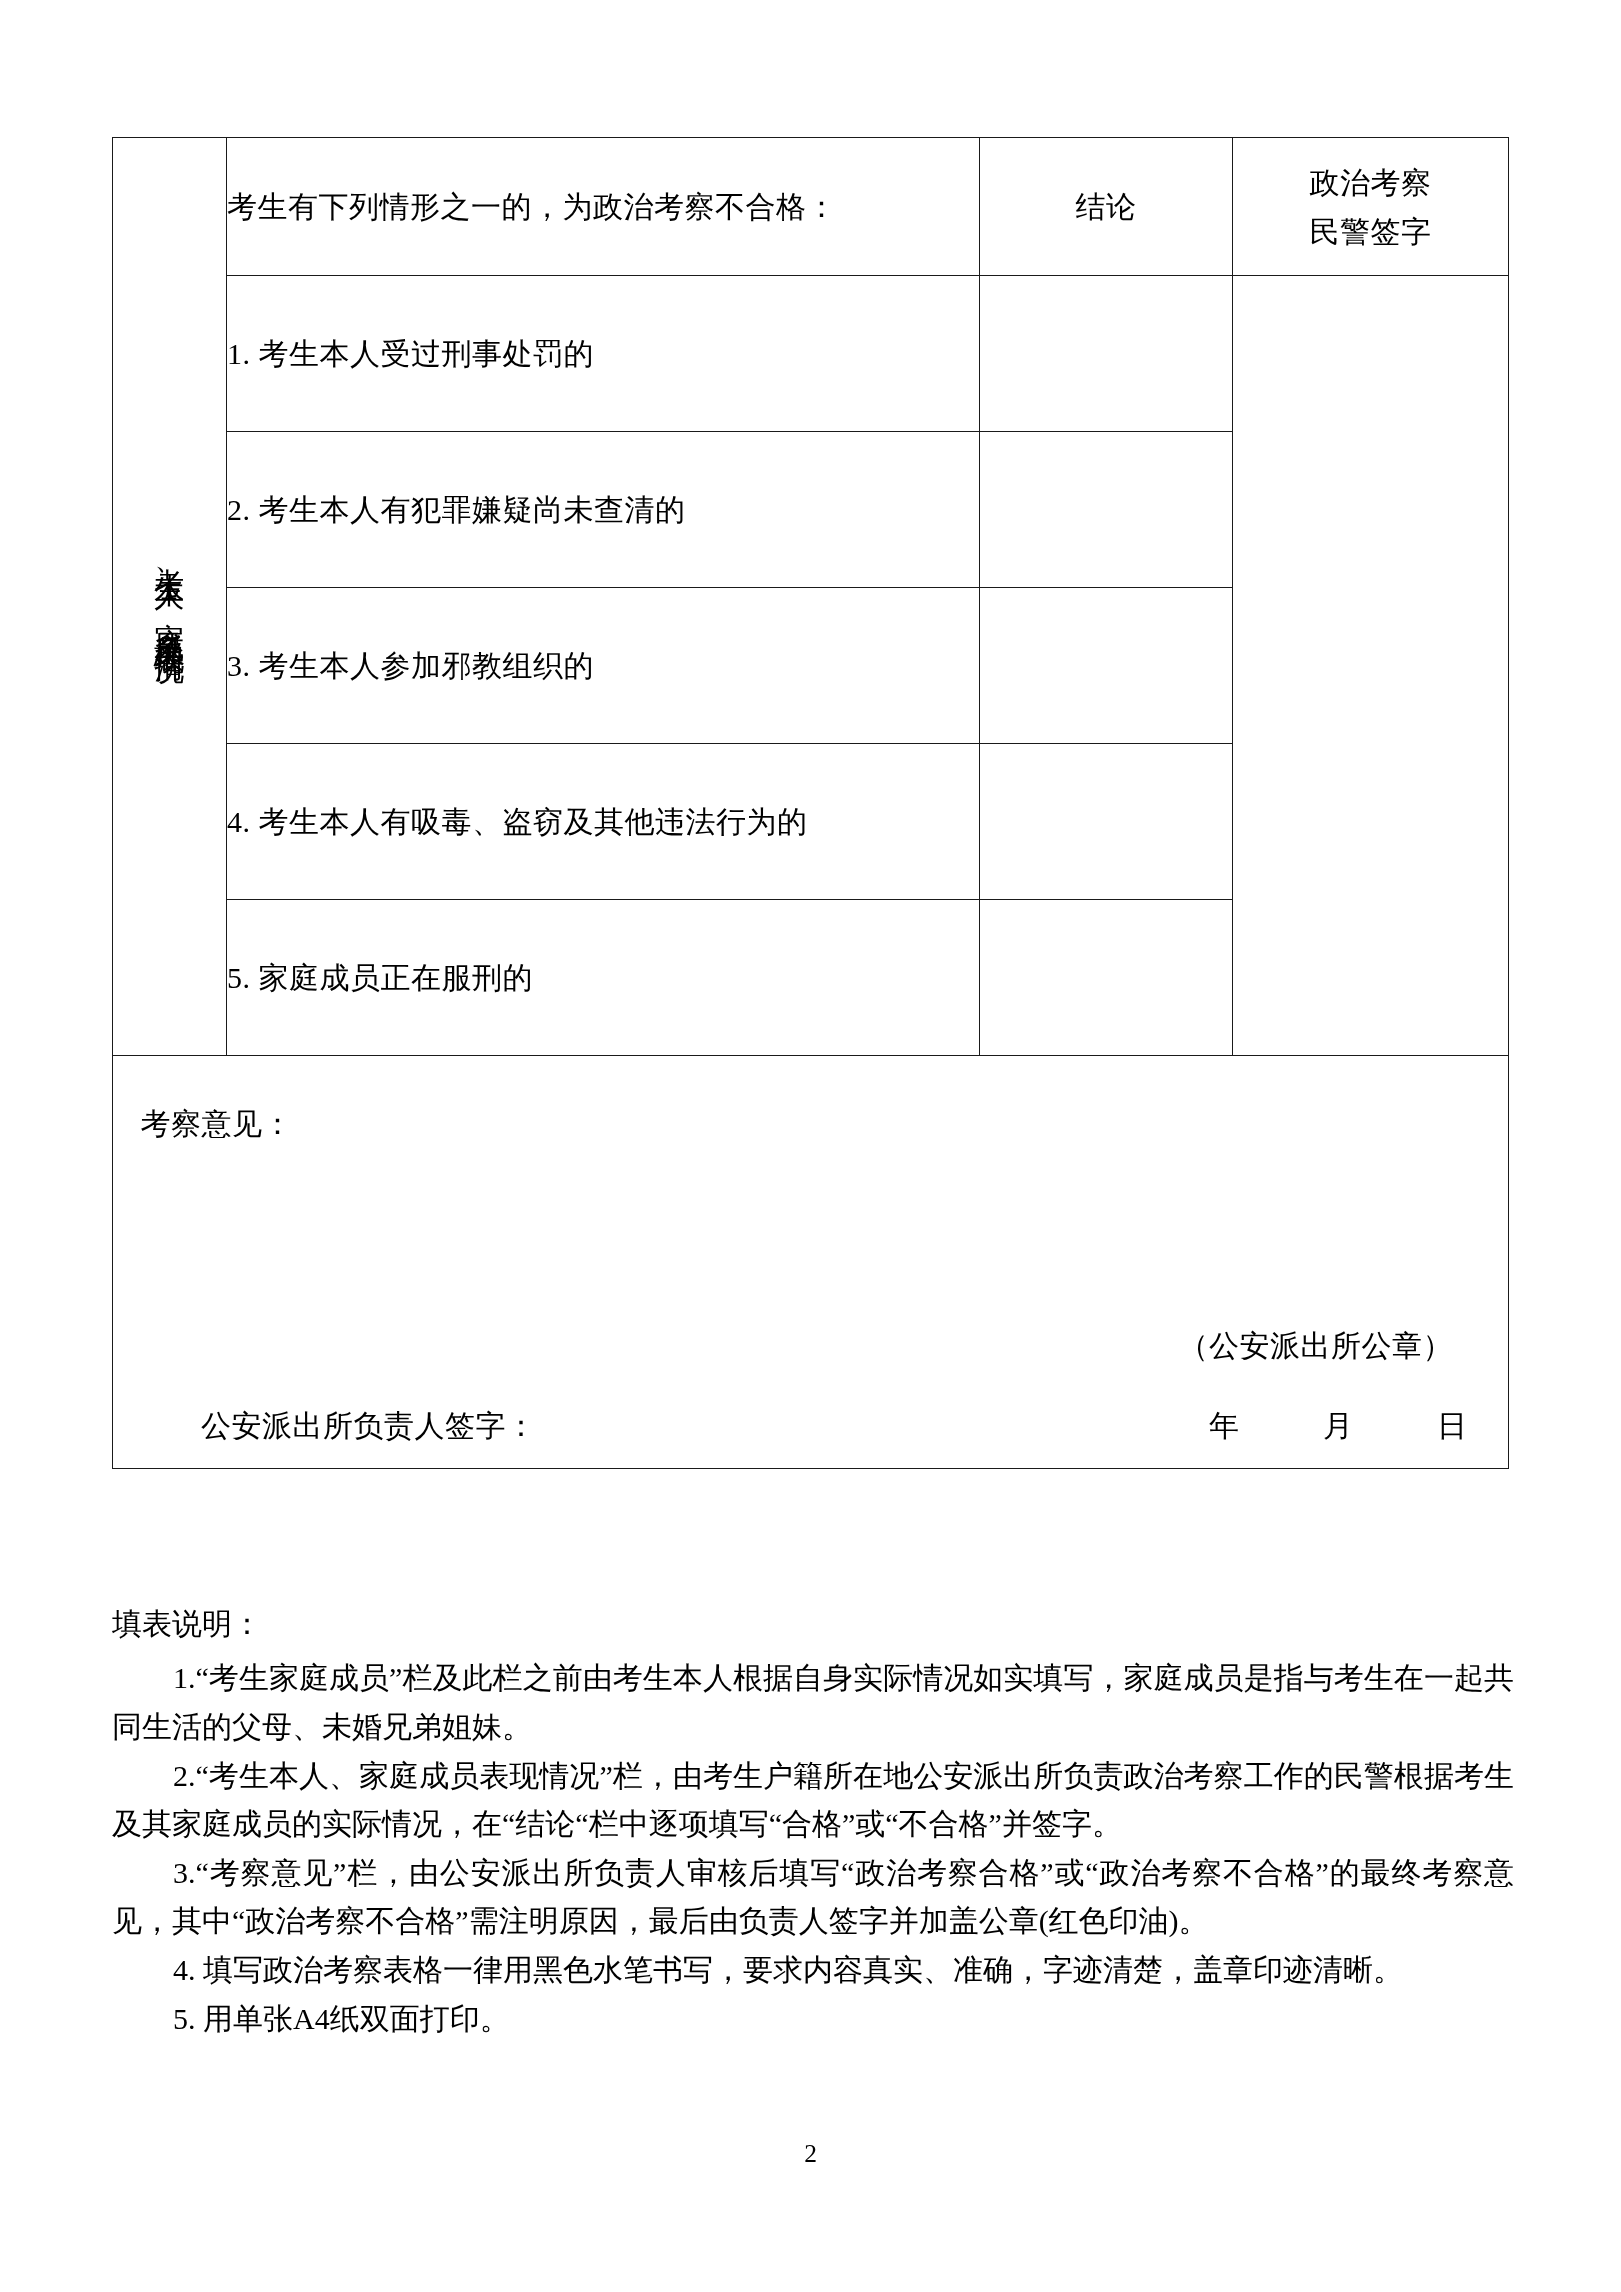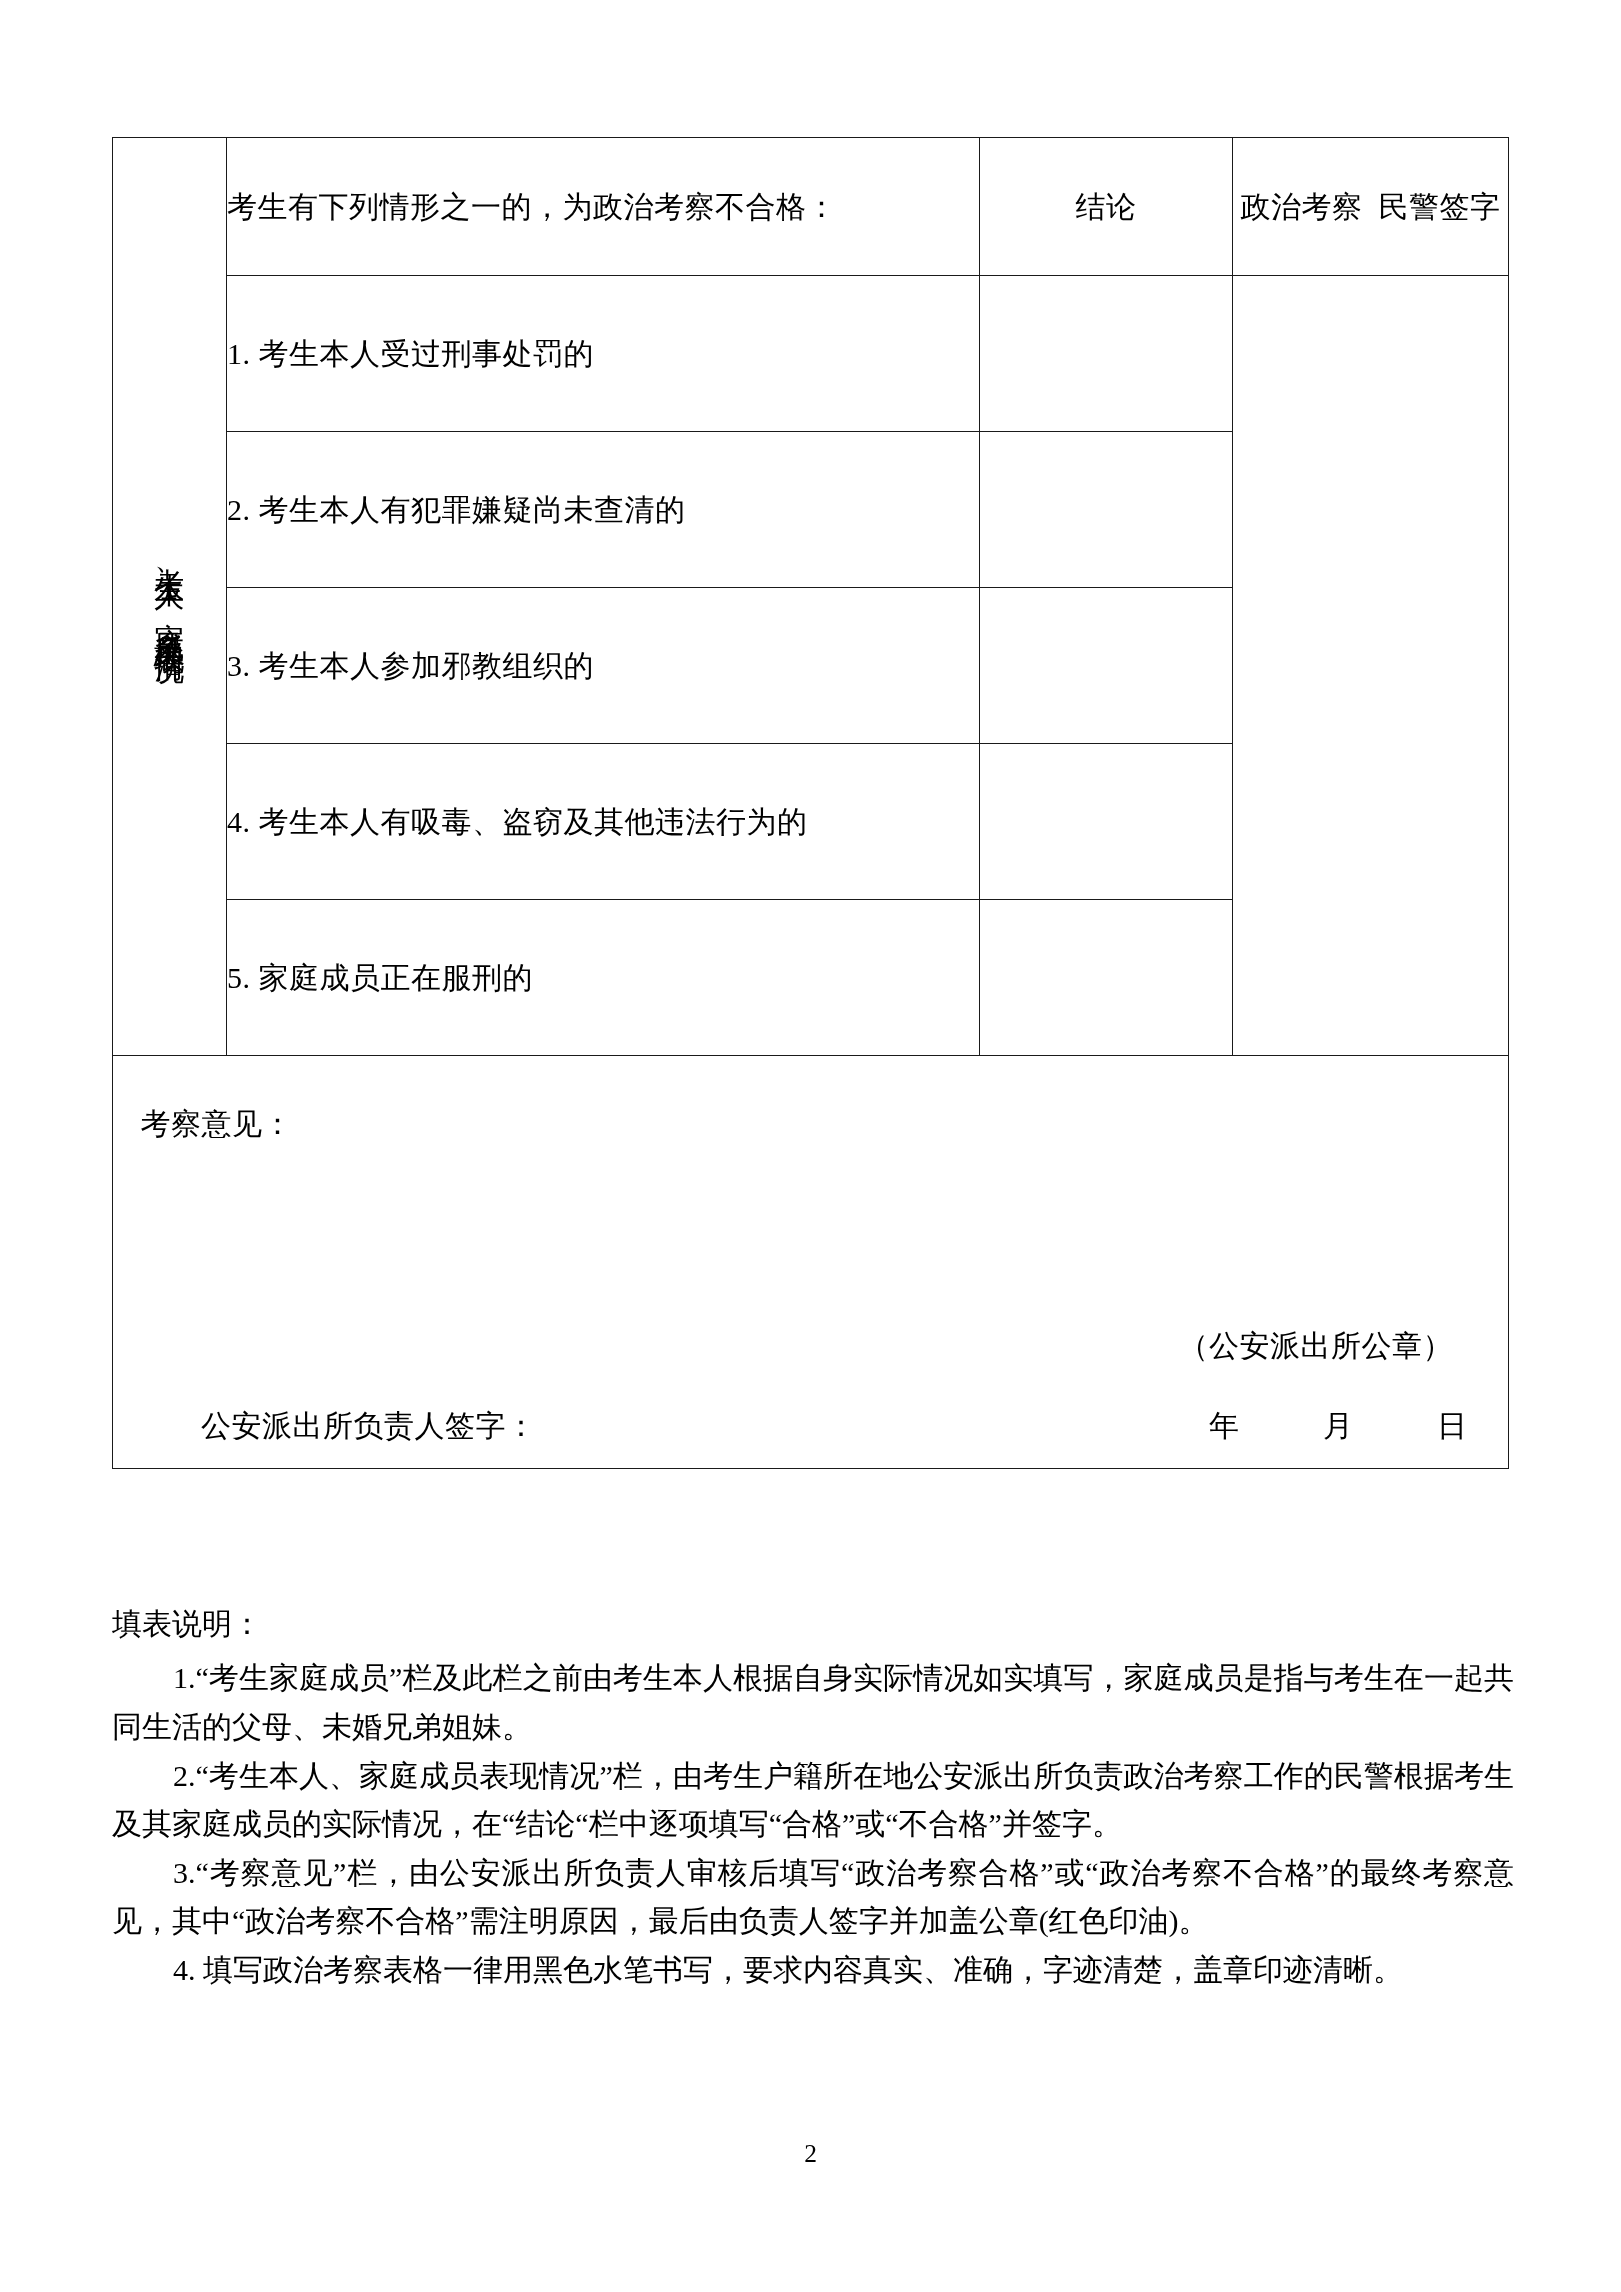--- a/index.html
+++ b/index.html
@@ -68,21 +68,21 @@
     padding-left: 55px;
     padding-right: 9.8px;
     font-size: 30px;
   }
   .head-cell-center {
     text-align: center;
     height: 137px;
   }
   .head-stack {
     display: flex;
-    flex-direction: row;
+    flex-direction: column;
     align-items: center;
     justify-content: center;
     gap: 16px;
     line-height: 1.1;
   }
 
   .item-cell {
     height: 155px;
     padding-left: 55px;
     padding-right: 9.8px;
@@ -237,18 +237,19 @@
       </tr>
     </tbody>
   </table>
 
   <div class="notes">
     <div class="notes-title">填表说明：</div>
     <p class="note-line">1.“考生家庭成员”栏及此栏之前由考生本人根据自身实际情况如实填写，家庭成员是指与考生在一起共同生活的父母、未婚兄弟姐妹。</p>
     <p class="note-line">2.“考生本人、家庭成员表现情况”栏，由考生户籍所在地公安派出所负责政治考察工作的民警根据考生及其家庭成员的实际情况，在“结论“栏中逐项填写“合格”或“不合格”并签字。</p>
     <p class="note-line">3.“考察意见”栏，由公安派出所负责人审核后填写“政治考察合格”或“政治考察不合格”的最终考察意见，其中“政治考察不合格”需注明原因，最后由负责人签字并加盖公章(红色印油)。</p>
     <p class="note-line">4. 填写政治考察表格一律用黑色水笔书写，要求内容真实、准确，字迹清楚，盖章印迹清晰。</p>
+    <p class="note-line">5. 用单张A4纸双面打印。</p>
   </div>
 
   <div class="page-number">2</div>
 
 </div>
 
 
 </body></html>

